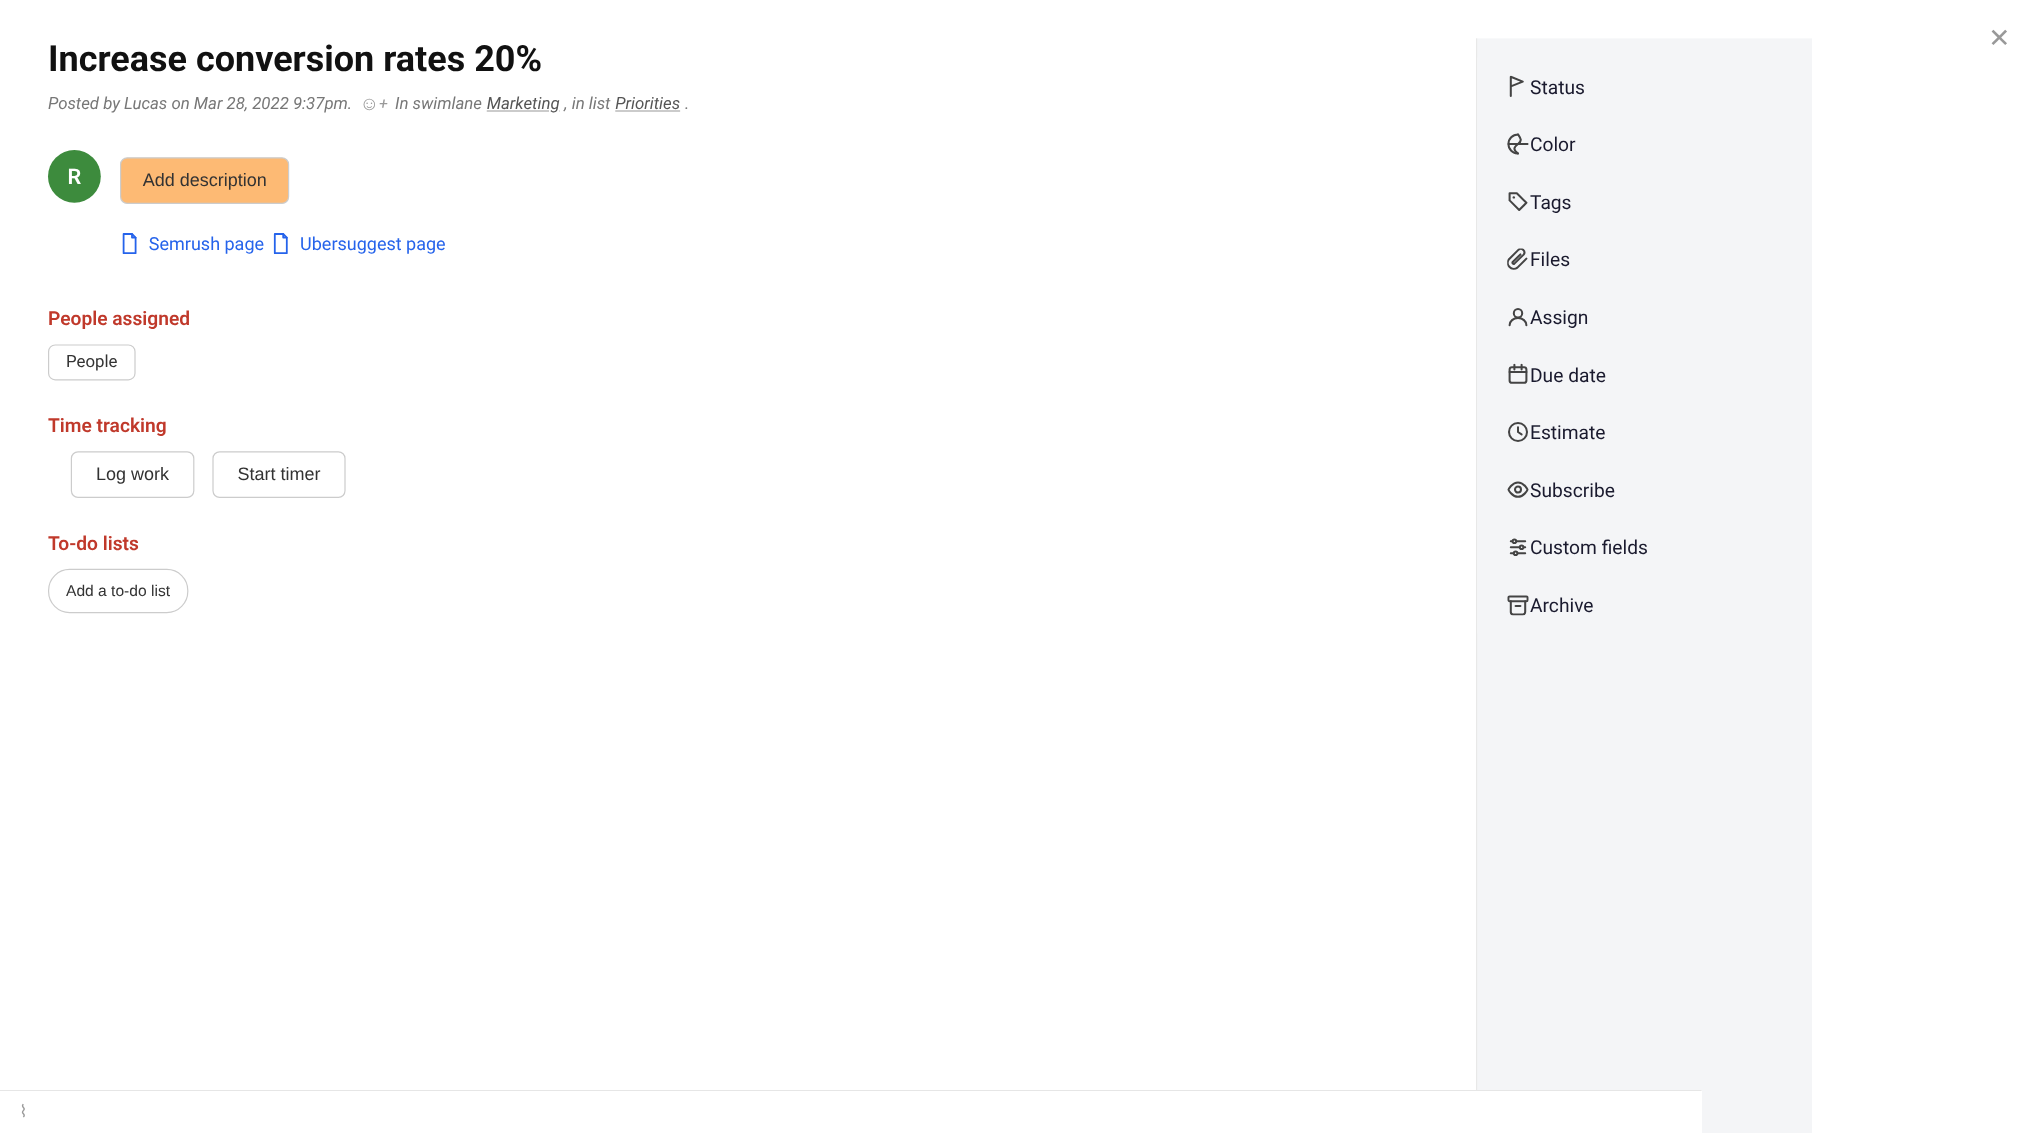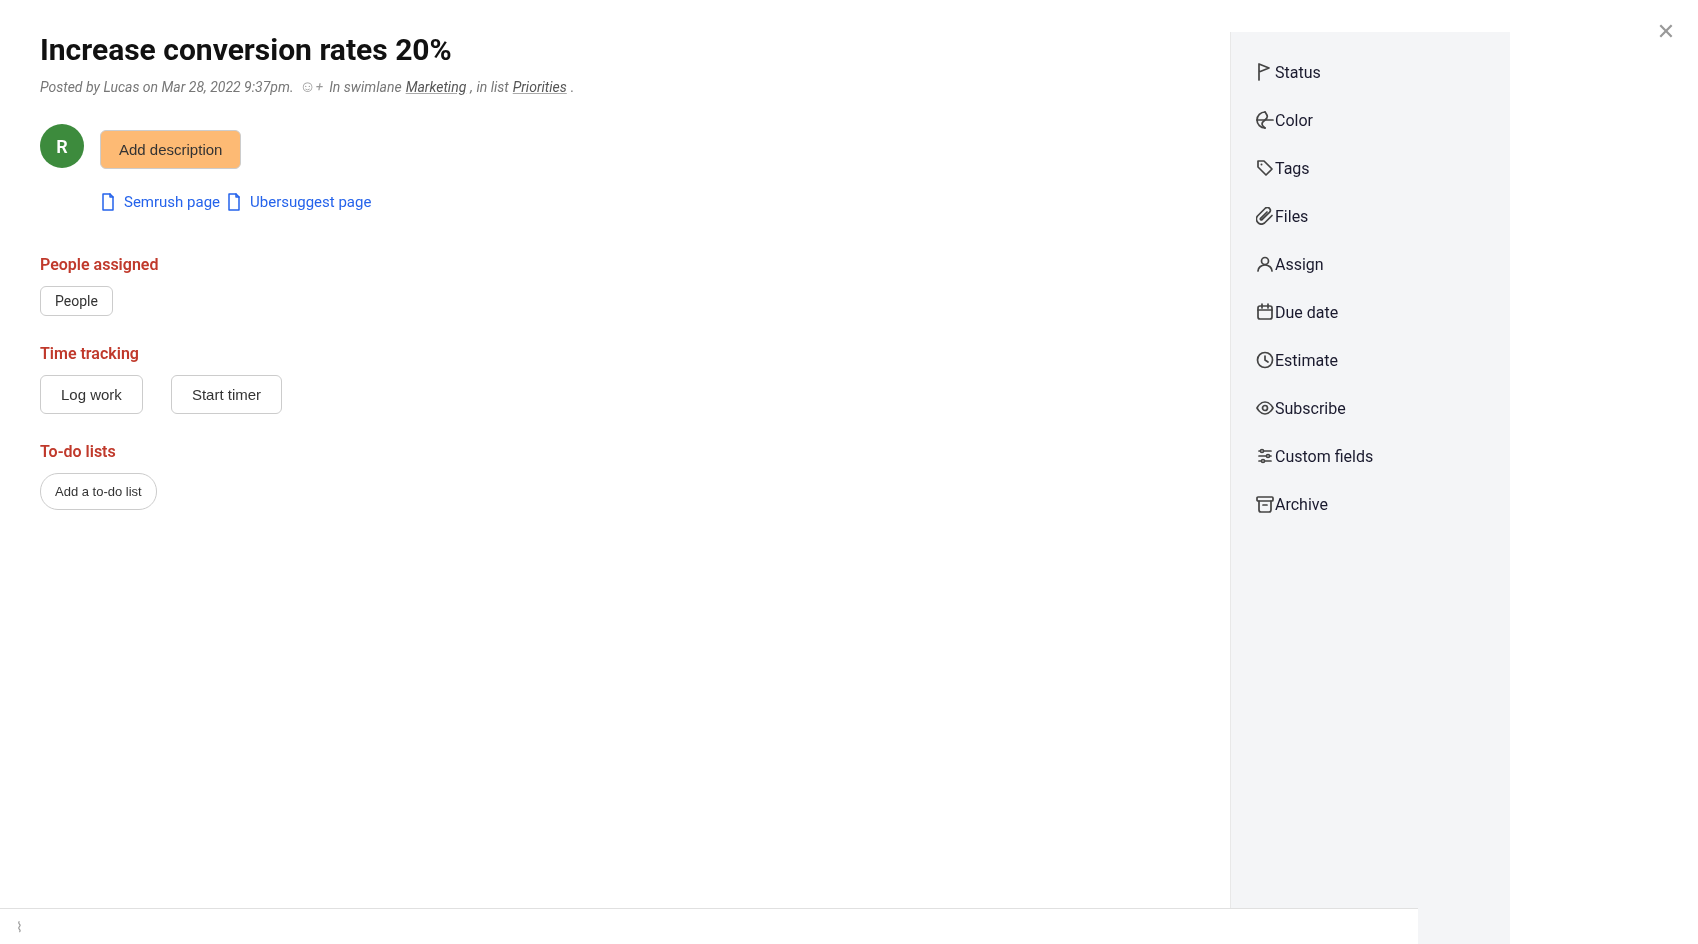--- a/index.html
+++ b/index.html
@@ -123,21 +123,22 @@
       display: inline-block;
       border: 1px solid #ccc;
       background: #fff;
       padding: 6px 14px;
       border-radius: 6px;
       font-size: 14px;
       color: #333;
     }
     .btn-row {
       display: flex;
-      gap: 28px;
+      gap: 15px;
+      margin-left: 19px;
     }
     .action-btn {
       border: 1px solid #ccc;
       background: #fff;
       padding: 10px 20px;
       border-radius: 6px;
       font-size: 15px;
       color: #333;
       cursor: pointer;
     }

